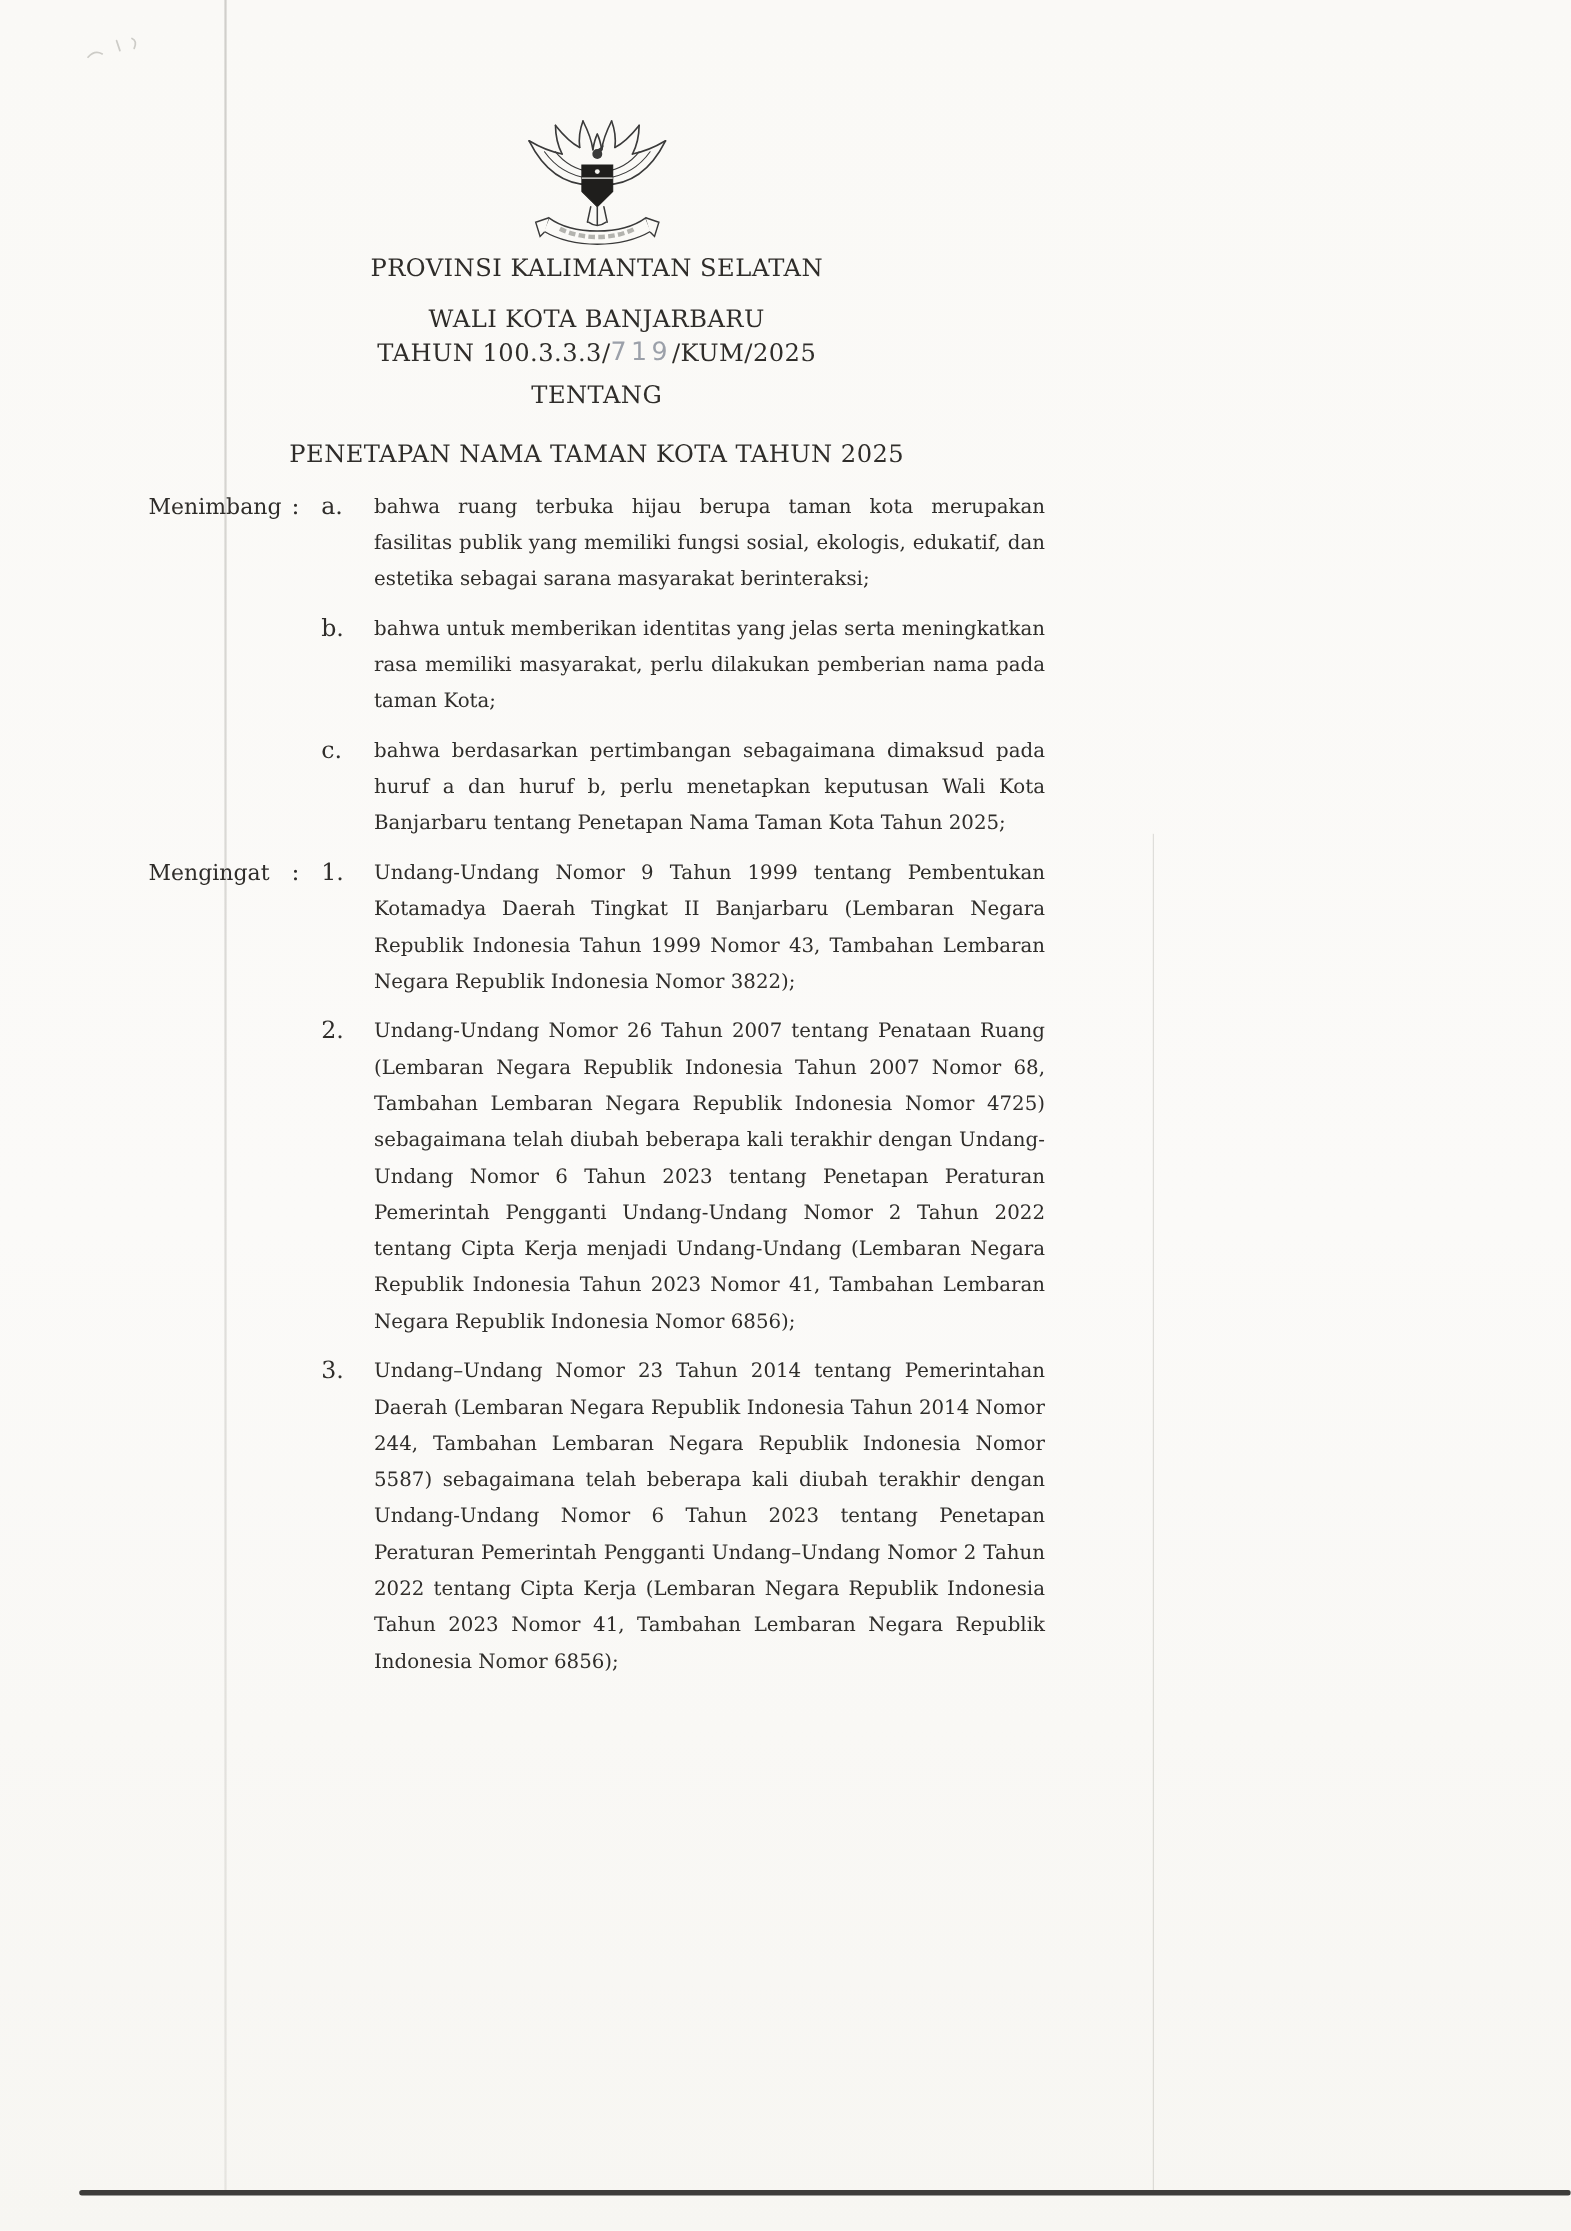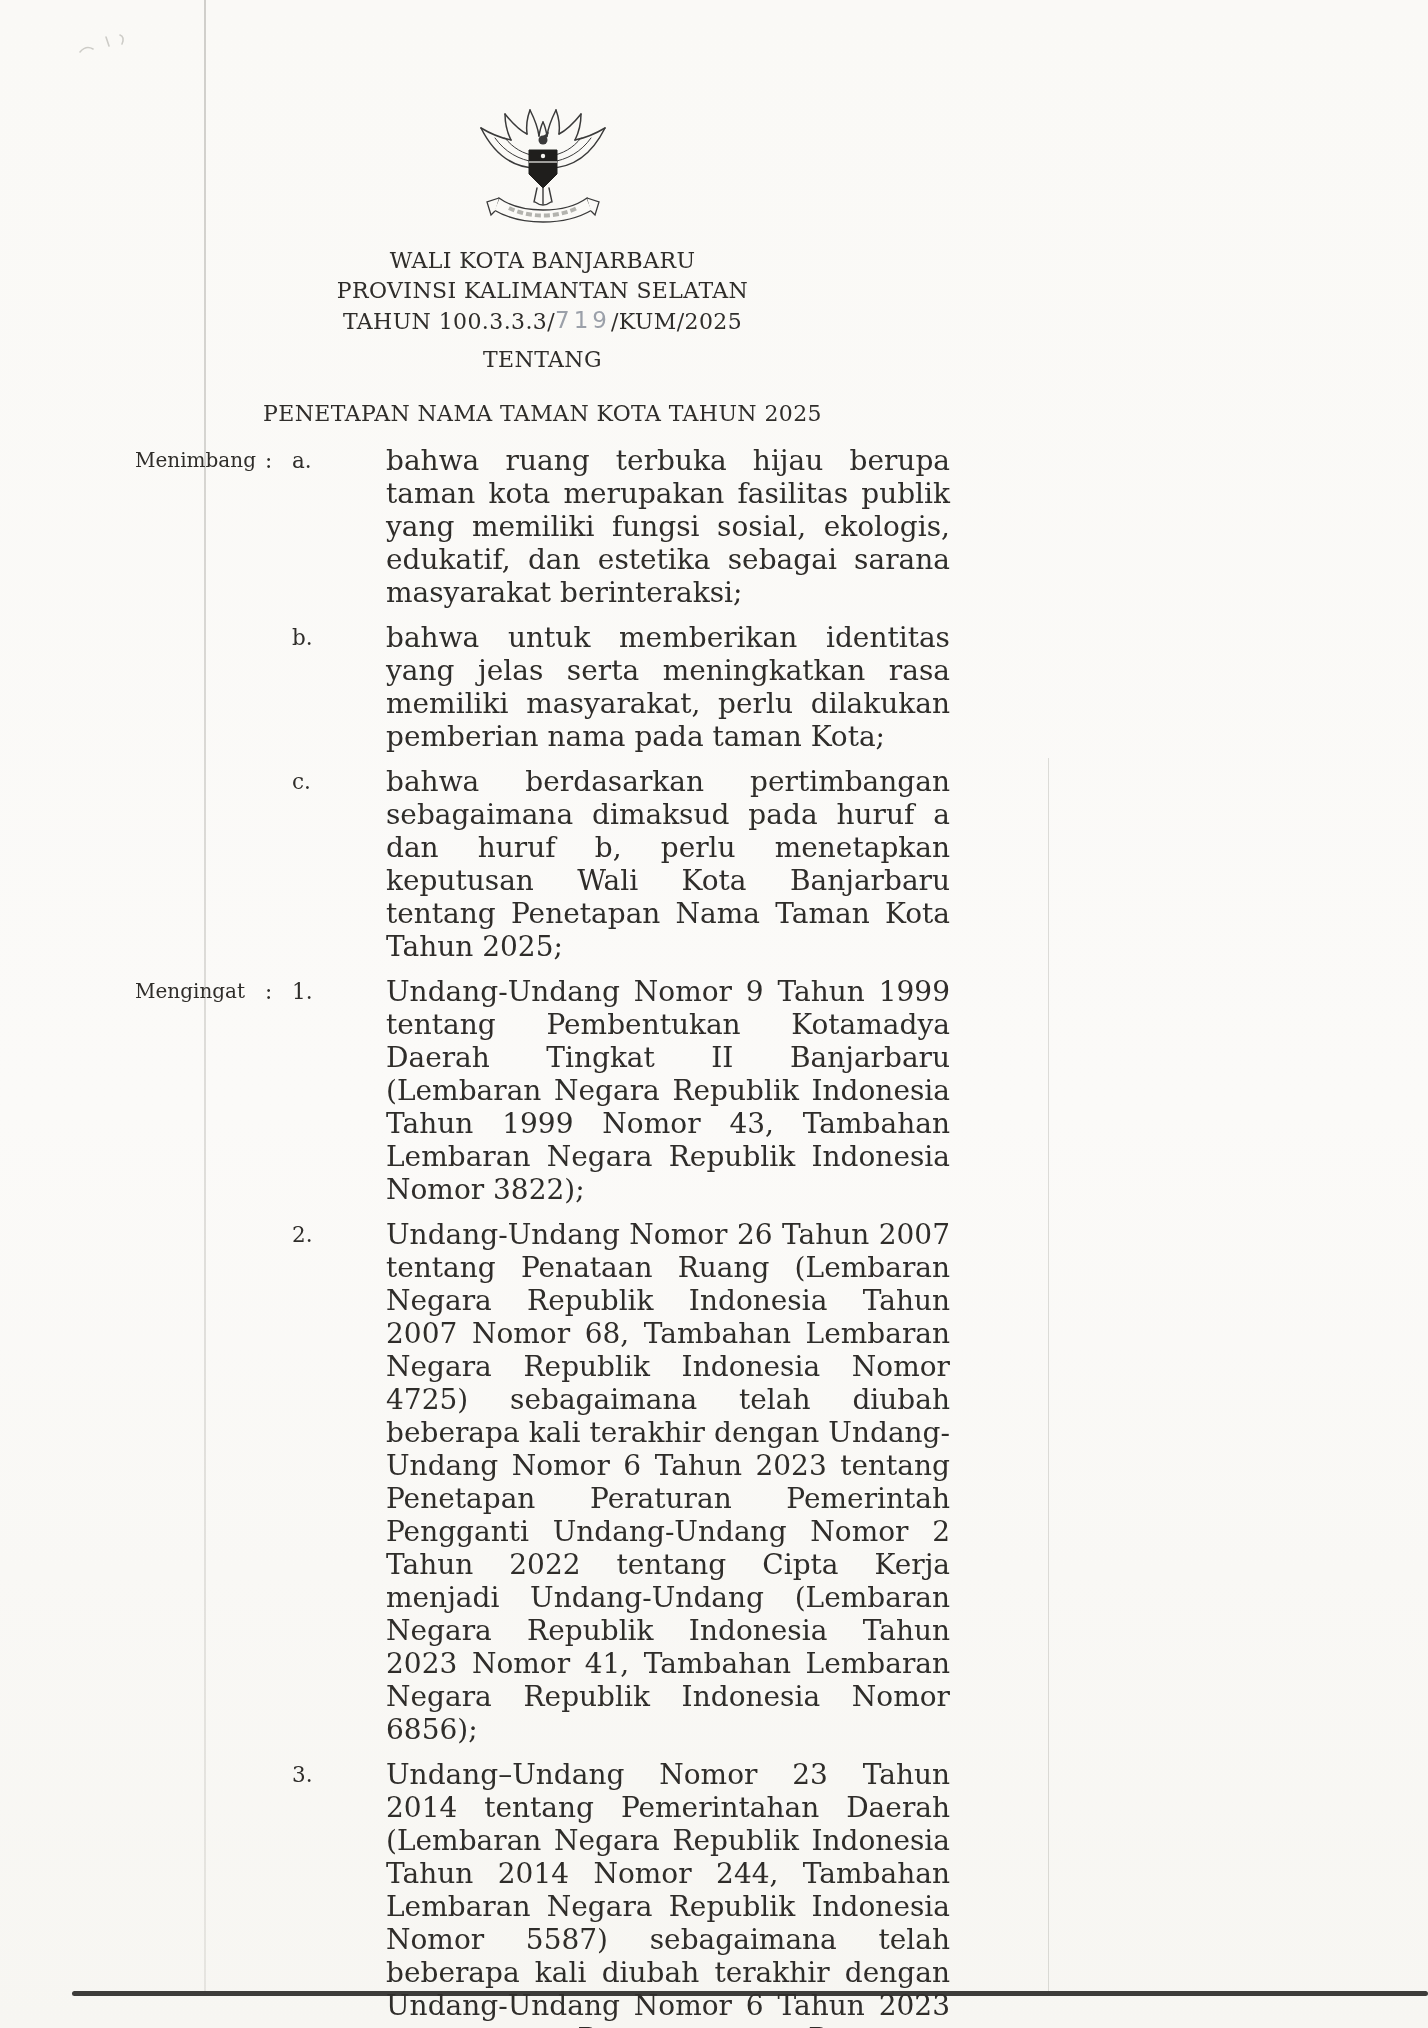--- a/index.html
+++ b/index.html
@@ -59,23 +59,22 @@
   .sect { display: flex; align-items: flex-start; margin-top: 15px; }
   .sect + .sect { margin-top: 12px; }
   .sect-label { width: 130px; font-size: 20px; line-height: 33px; flex: none; }
   .sect-colon { width: 27px; font-size: 21.5px; line-height: 33px; flex: none; }
   .sect-items { flex: 1; min-width: 0; }
   .item { display: flex; align-items: flex-start; margin-bottom: 12px; }
   .item:last-child { margin-bottom: 0; }
   .mk { width: 48px; font-size: 21.5px; line-height: 33px; flex: none; }
   .tx {
     flex: 1; min-width: 0;
-    font-size: 28px; line-height: 33px;
+    font-size: 18px; line-height: 33px;
     text-align: justify;
-    margin-left: 46px;
   }
 </style>
 </head>
 <body>
 
 <div class="scan-page">
 
   <svg class="pencil-mark" width="66" height="34" viewBox="0 0 66 34">
     <path d="M8 22 q6 -7 13 -3 M34 7 l3 9 M48 5 q5 2 2 9" stroke="#a9a8a2" fill="none" stroke-width="1.6" stroke-linecap="round"></path>
   </svg>
@@ -127,22 +126,22 @@
         <path d="M72 84 L75 98"></path>
         <path d="M58 98 q8 6 16 0"></path>
       </g>
 
       <path d="M22 94 C 44 110, 88 110, 110 94 L 115 106 C 88 122, 44 122, 17 106 Z" fill="#fbfaf7" stroke="#3a3a3a" stroke-width="1.3"></path>
       <path d="M22 94 L10 98 L14 111 L18 107" fill="#fbfaf7" stroke="#3a3a3a" stroke-width="1.3"></path>
       <path d="M110 94 L122 98 L118 111 L114 107" fill="#fbfaf7" stroke="#3a3a3a" stroke-width="1.3"></path>
       <path d="M32 104 C 52 114, 80 114, 100 104" fill="none" stroke="#6b6b66" stroke-width="4" stroke-dasharray="6 3" opacity="0.5"></path>
     </svg>
 
+    <div class="hline org2">PROVINSI KALIMANTAN SELATAN</div>
     <div class="hline org1">WALI KOTA BANJARBARU</div>
-    <div class="hline org2">PROVINSI KALIMANTAN SELATAN</div>
 
     <div class="hline nomor"><span>TAHUN 100.3.3.3/</span><span class="handwritten">719</span><span>/KUM/2025</span></div>
 
     <div class="hline tentang">TENTANG</div>
     <div class="hline subject">PENETAPAN NAMA TAMAN KOTA TAHUN 2025</div>
 
     <div class="sect">
       <div class="sect-label">Menimbang</div>
       <div class="sect-colon">:</div>
       <div class="sect-items">

